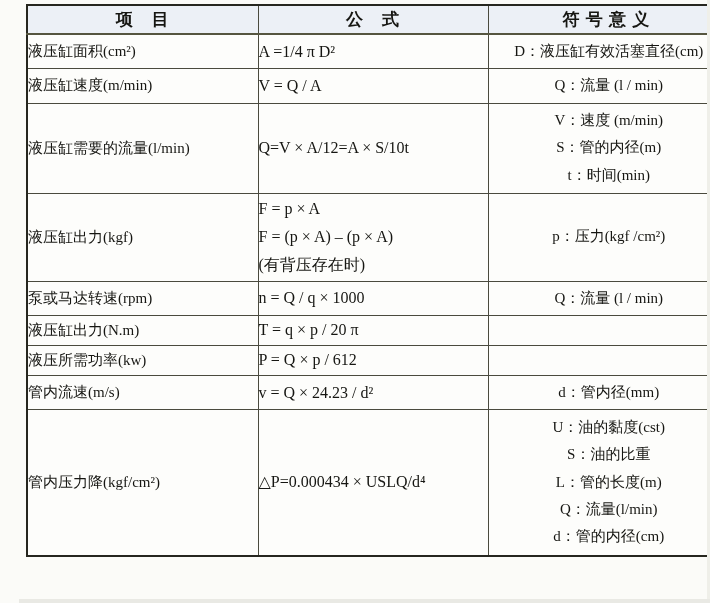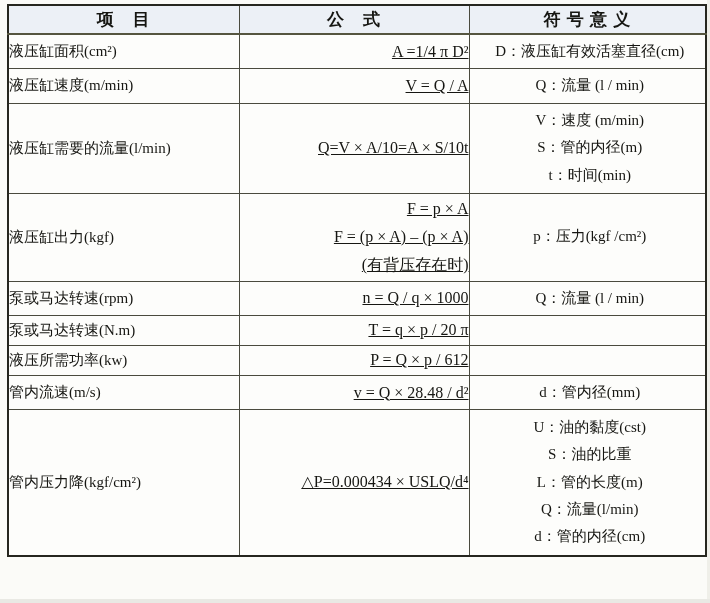--- a/index.html
+++ b/index.html
@@ -2,21 +2,21 @@
 <html><head>
 <meta charset="utf-8">
 <style>
   html,body{margin:0;padding:0;}
   body{
     width:710px;height:603px;position:relative;overflow:hidden;
     background:#fbfbf8;
     font-family:"Liberation Serif","DejaVu Serif",serif;
     color:#161612;
   }
-  .scan-page{position:absolute;inset:0;}
+  .scan-page{position:absolute;inset:0;margin-left:19px;}
   
   .scan-edge-bottom{position:absolute;left:0;right:0;bottom:0;height:4px;background:#e9e9e4;}
   .scan-edge-right{position:absolute;top:0;bottom:0;right:0;width:3px;background:#efefe9;}
 
   table.formula-table{
     position:absolute;left:7px;top:4px;width:698px;
     border-collapse:collapse;table-layout:fixed;
     background:#fdfdfb;
     border:2.5px solid #26261f;
   }
@@ -35,23 +35,22 @@
     font-size:17px;font-weight:bold;
     text-align:center;
     border-bottom:2.5px solid #55553f;
     letter-spacing:1px;
   }
   td.item-cell{
     text-align:left;
     font-size:15px;
   }
   td.formula-cell{
-    text-align:right;
+    text-align:left;
     font-size:16px;
-    text-decoration:underline;
   }
   .formula-line{line-height:1.75;}
   td.symbols-cell{
     text-align:center;
     font-size:15px;
     padding:3px 4px 3px 9px;
   }
   .symbol-line{line-height:1.82;white-space:nowrap;}
 </style>
 </head>
@@ -86,21 +85,21 @@
           <td class="formula-cell">
             <div class="formula-line">V = Q / A</div>
           </td>
           <td class="symbols-cell">
             <div class="symbol-line">Q：流量 (l / min)</div>
           </td>
         </tr>
         <tr style="height: 90px;">
           <td class="item-cell">液压缸需要的流量(l/min)</td>
           <td class="formula-cell">
-            <div class="formula-line">Q=V × A/10=A × S/10t</div>
+            <div class="formula-line">Q=V × A/12=A × S/10t</div>
           </td>
           <td class="symbols-cell">
             <div class="symbol-line">V：速度 (m/min)</div>
             <div class="symbol-line">S：管的内径(m)</div>
             <div class="symbol-line">t：时间(min)</div>
           </td>
         </tr>
         <tr style="height: 88px;">
           <td class="item-cell">液压缸出力(kgf)</td>
           <td class="formula-cell">
@@ -115,37 +114,37 @@
         <tr style="height: 30px;">
           <td class="item-cell">泵或马达转速(rpm)</td>
           <td class="formula-cell">
             <div class="formula-line">n = Q / q × 1000</div>
           </td>
           <td class="symbols-cell">
             <div class="symbol-line">Q：流量 (l / min)</div>
           </td>
         </tr>
         <tr style="height: 30px;">
-          <td class="item-cell">泵或马达转速(N.m)</td>
+          <td class="item-cell">液压缸出力(N.m)</td>
           <td class="formula-cell">
             <div class="formula-line">T = q × p / 20 π</div>
           </td>
           <td class="symbols-cell"></td>
         </tr>
         <tr style="height: 30px;">
           <td class="item-cell">液压所需功率(kw)</td>
           <td class="formula-cell">
             <div class="formula-line">P = Q × p / 612</div>
           </td>
           <td class="symbols-cell"></td>
         </tr>
         <tr style="height: 30px;">
           <td class="item-cell">管内流速(m/s)</td>
           <td class="formula-cell">
-            <div class="formula-line">v = Q × 28.48 / d²</div>
+            <div class="formula-line">v = Q × 24.23 / d²</div>
           </td>
           <td class="symbols-cell">
             <div class="symbol-line">d：管内径(mm)</div>
           </td>
         </tr>
         <tr style="height: 146px;">
           <td class="item-cell">管内压力降(kgf/cm²)</td>
           <td class="formula-cell">
             <div class="formula-line">△P=0.000434 × USLQ/d⁴</div>
           </td>

